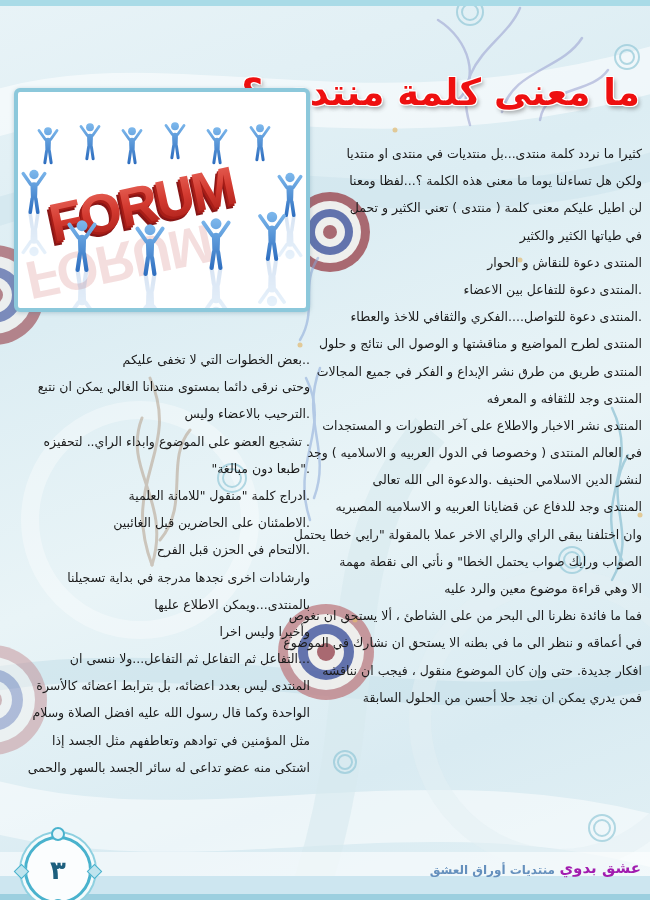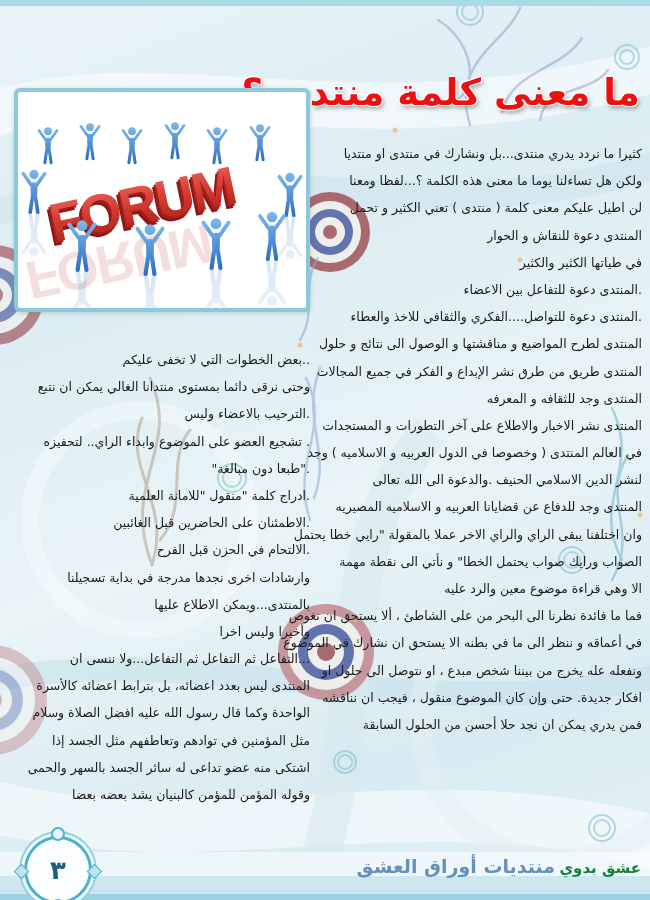--- a/index.html
+++ b/index.html
@@ -27,23 +27,23 @@
     box-shadow:0 1px 4px rgba(90,130,150,.35);
   }
   .forum-box svg{display:block;}
 
   .col{position:absolute;z-index:4;direction:rtl;text-align:right;color:#1b1b1b;}
   .col .line{white-space:nowrap;height:27.2px;line-height:27.2px;font-size:12.5px;}
   .col-right{top:140px;right:8px;width:330px;}
   .col-left{top:346px;left:10px;width:300px;}
 
   .footer-author{position:absolute;right:9px;bottom:23px;z-index:4;direction:rtl;
-    font-size:15px;font-weight:bold;color:#15803d;margin-top:32px;}
+    font-size:15px;font-weight:bold;color:#a21caf;margin-top:32px;}
   .footer-site{position:absolute;right:95px;bottom:23px;z-index:4;direction:rtl;
-    font-size:19px;font-weight:bold;color:#6590bd;}
+    font-size:12px;font-weight:bold;color:#6590bd;}
 
   .page-badge{
     position:absolute;left:24px;top:836px;width:62px;height:62px;z-index:4;
     border:3px solid #49b2cd;border-radius:50%;background:#fbfdfe;
     box-shadow:0 0 0 3px rgba(255,255,255,.9),0 0 0 5px #8ed0e0;
     display:flex;align-items:center;justify-content:center;
   }
   .page-badge .num{font-size:26px;font-weight:bold;color:#1d5f7e;line-height:1;}
   .page-badge::before,.page-badge::after{
     content:"";position:absolute;left:50%;width:10px;height:10px;margin-left:-7px;
@@ -206,40 +206,39 @@
       <use href="#dude" transform="translate(254,150) scale(1.0)"></use>
       <use href="#dude" transform="translate(64,196) scale(1.05,-1.05)" opacity="0.18"></use>
       <use href="#dude" transform="translate(132,200) scale(1.05,-1.05)" opacity="0.18"></use>
       <use href="#dude" transform="translate(198,194) scale(1.05,-1.05)" opacity="0.18"></use>
       <use href="#dude" transform="translate(254,184) scale(1.0,-1.0)" opacity="0.18"></use>
     </g>
   </svg>
 </div>
 
 <div class="col col-right">
-    <div class="line">كثيرا ما نردد يدري منتدى...بل ونشارك في منتدى او منتديا</div>
+    <div class="line">كثيرا ما نردد كلمة منتدى...بل منتديات في منتدى او منتديا</div>
     <div class="line">ولكن هل تساءلنا يوما ما معنى هذه الكلمة ؟...لفظا ومعنا</div>
     <div class="line">لن اطيل عليكم معنى كلمة ( منتدى ) تعني الكثير و تحمل</div>
+    <div class="line">في طياتها الكثير والكثير</div>
     <div class="line">المنتدى دعوة للنقاش و الحوار</div>
-    <div class="line">في طياتها الكثير والكثير</div>
     <div class="line">.المنتدى دعوة للتفاعل بين الاعضاء</div>
     <div class="line">.المنتدى دعوة للتواصل....الفكري والثقافي  للاخذ والعطاء</div>
     <div class="line">المنتدى لطرح المواضيع و مناقشتها و الوصول الى نتائج و حلول</div>
     <div class="line">المنتدى طريق من طرق نشر الإبداع و الفكر في جميع المجالات</div>
     <div class="line">المنتدى وجد للثقافه و المعرفه</div>
     <div class="line">المنتدى نشر الاخبار والاطلاع على آخر التطورات و المستجدات</div>
     <div class="line">في العالم المنتدى ( وخصوصا في الدول العربيه و الاسلاميه ) وجد</div>
     <div class="line">لنشر الدين الاسلامي الحنيف .والدعوة الى الله تعالى</div>
     <div class="line">المنتدى وجد للدفاع عن قضايانا العربيه و الاسلاميه المصيريه</div>
     <div class="line">وان اختلفنا يبقى الراي والراي الاخر عملا بالمقولة "رايي خطا يحتمل</div>
     <div class="line">الصواب ورايك صواب يحتمل الخطا"  و نأتي الى نقطة مهمة</div>
     <div class="line">الا وهي قراءة موضوع معين والرد عليه</div>
     <div class="line">فما ما فائدة نظرنا الى البحر من على الشاطئ ، ألا يستحق ان نغوص</div>
     <div class="line">في أعماقه و ننظر الى ما في بطنه الا يستحق ان نشارك في الموضوع</div>
-    <div class="line">ونفعله عله يخرج من بيننا شخص مبدع ، او نتوصل الى حلول او</div>
     <div class="line">افكار جديدة. حتى وإن كان الموضوع منقول ، فيجب ان نناقشه</div>
     <div class="line">فمن يدري يمكن ان نجد حلا أحسن من الحلول السابقة</div>
   </div>
 
 <div class="col col-left">
     <div class="line">..بعض الخطوات التي لا تخفى عليكم</div>
     <div class="line">وحتى نرقى دائما بمستوى منتدانا الغالي يمكن ان نتبع</div>
     <div class="line">.الترحيب بالاعضاء وليس</div>
     <div class="line">. تشجيع العضو على الموضوع وابداء الراي.. لتحفيزه</div>
     <div class="line">."طبعا دون مبالغة"</div>
@@ -247,21 +246,20 @@
     <div class="line">.الاطمئنان على الحاضرين قبل الغائبين</div>
     <div class="line">.الالتحام في الحزن قبل الفرح</div>
     <div class="line">وارشادات اخرى نجدها مدرجة في بداية تسجيلنا</div>
     <div class="line">بالمنتدى...ويمكن الاطلاع عليها</div>
     <div class="line">وأخيرا وليس اخرا</div>
     <div class="line">...التفاعل ثم التفاعل ثم التفاعل...ولا ننسى ان</div>
     <div class="line">المنتدى ليس بعدد اعضائه، بل بترابط اعضائه كالأسرة</div>
     <div class="line">الواحدة وكما قال رسول الله عليه افضل الصلاة وسلام</div>
     <div class="line">مثل المؤمنين في توادهم وتعاطفهم مثل الجسد إذا</div>
     <div class="line">اشتكى منه عضو تداعى له سائر الجسد بالسهر والحمى</div>
-    <div class="line">وقوله المؤمن للمؤمن كالبنيان يشد بعضه بعضا</div>
   </div>
 
 <div class="page-badge">
   <span class="badge-diamond l"></span>
   <span class="badge-diamond r"></span>
   <span class="num">٣</span>
 </div>
 <div class="footer-site">منتديات أوراق العشق</div>
 <div class="footer-author">عشق بدوي</div>
 

